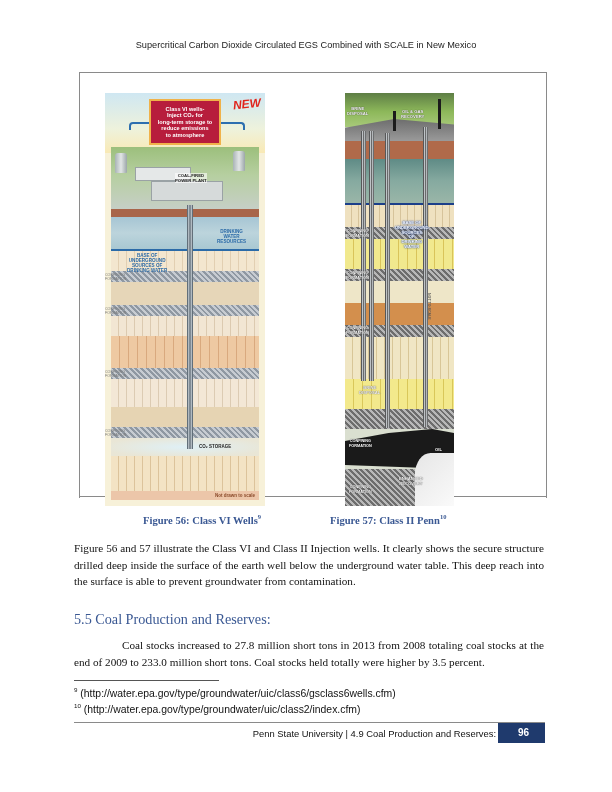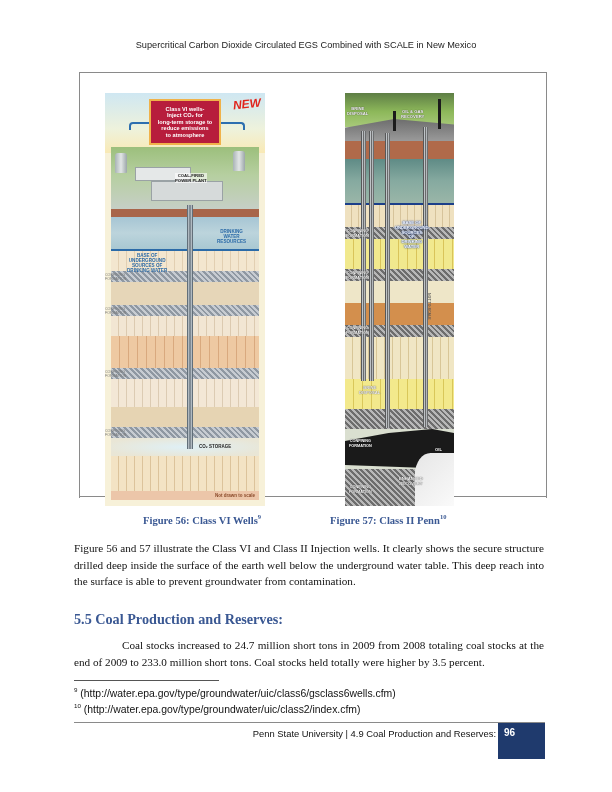--- a/index.html
+++ b/index.html
@@ -26,27 +26,27 @@
   
   .fig57 { position:absolute; left:345px; top:93px; width:109px; height:413px; background:#dadfd0; overflow:hidden; }
   .sky57 { position:absolute; left:0; top:0; width:109px; height:34px; background:linear-gradient(180deg,#5e7e45 0%,#8db85a 55%,#a8c97a 100%); }
   .well57 { position:absolute; width:5px; background:linear-gradient(90deg,#222 0,#d9dee2 35%,#444 55%,#d9dee2 75%,#222 100%); }
   .rig { position:absolute; width:3px; background:#1b1b1b; }
   .lbl57 { position:absolute; font-family:"Liberation Sans", sans-serif; font-weight:bold; font-size:4.2px; line-height:4.8px; color:#fff; text-shadow:0 0 1px #000; text-align:center; }
   .lbl57.blue { color:#fff; text-shadow:0 0 1px #1c3f8a,0 0 2px #1c3f8a; }
   .caption { position:absolute; top:513px; font-family:"Liberation Serif", serif; font-weight:bold; font-size:10.6px; color:#3a5893; }
   .caption sup { font-size:6.5px; }
   .para { position:absolute; left:74px; width:470px; font-size:11.2px; line-height:16.6px; text-align:justify; color:#111; }
-  .section-heading { position:absolute; left:74px; top:611px; font-size:14.2px; font-weight:bold; color:#3a5893; }
+  .section-heading { position:absolute; left:74px; top:611px; font-size:14.2px; font-weight:normal; color:#3a5893; }
   .footnote-rule { position:absolute; left:74px; top:680px; width:145px; height:1px; background:#555; }
   .footnote { position:absolute; left:74px; font-family:"Liberation Sans", sans-serif; font-size:10.4px; color:#111; }
   .footnote sup { font-size:6.2px; vertical-align:5px; }
   .footer-rule { position:absolute; left:74px; top:722px; width:471px; height:1px; background:#8a8a8a; }
   .footer-text { position:absolute; right:116px; top:728px; font-family:"Liberation Sans", sans-serif; font-size:9.4px; color:#111; }
-  .page-num { position:absolute; left:498px; top:723px; width:47px; height:36px; background:#1f3a6d; color:#fff; font-family:"Liberation Sans", sans-serif; font-weight:bold; font-size:10px; line-height:20px; padding-left:6px; box-sizing:border-box; }
+  .page-num { position:absolute; left:498px; top:723px; width:47px; height:20px; background:#1f3a6d; color:#fff; font-family:"Liberation Sans", sans-serif; font-weight:bold; font-size:10px; line-height:20px; padding-left:20px; box-sizing:border-box; }
 </style>
 </head>
 <body>
 
 <div class="running-header">Supercritical Carbon Dioxide Circulated EGS Combined with SCALE in New Mexico</div>
 
 <div class="figure-frame"></div>
 <div class="frame-bottom" style="left:79px;width:27px;"></div>
 <div class="frame-bottom" style="left:265px;width:80px;"></div>
 <div class="frame-bottom" style="left:454px;width:92px;"></div>
@@ -197,21 +197,21 @@
   <span>Figure 56: Class VI Wells</span><sup>9</sup>
 </div>
 <div class="caption" style="left:330px;">
   <span>Figure 57: Class II Penn</span><sup>10</sup>
 </div>
 
 <div class="para" style="top:540px;">Figure 56 and 57 illustrate the Class VI and Class II Injection wells. It clearly shows the secure structure drilled deep inside the surface of the earth well below the underground water table. This deep reach into the surface is able to prevent groundwater from contamination.</div>
 
 <div class="section-heading">5.5 Coal Production and Reserves:</div>
 
-<div class="para" style="top:637px;text-indent:48px;">Coal stocks increased to 24.7 million short tons in 2009 from 2008 totaling coal stocks at the end of 2009 to 233.0 million short tons. Coal stocks held totally were higher by 3.5 percent.</div>
+<div class="para" style="top:637px;text-indent:48px;">Coal stocks increased to 27.8 million short tons in 2013 from 2008 totaling coal stocks at the end of 2009 to 233.0 million short tons. Coal stocks held totally were higher by 3.5 percent.</div>
 
 <div class="footnote-rule"></div>
 <div class="footnote" style="top:686px;">
   <sup>9</sup> <span>(http://water.epa.gov/type/groundwater/uic/class6/gsclass6wells.cfm)</span>
 </div>
 <div class="footnote" style="top:702px;">
   <sup>10</sup> <span>(http://water.epa.gov/type/groundwater/uic/class2/index.cfm)</span>
 </div>
 
 <div class="footer-rule"></div>

